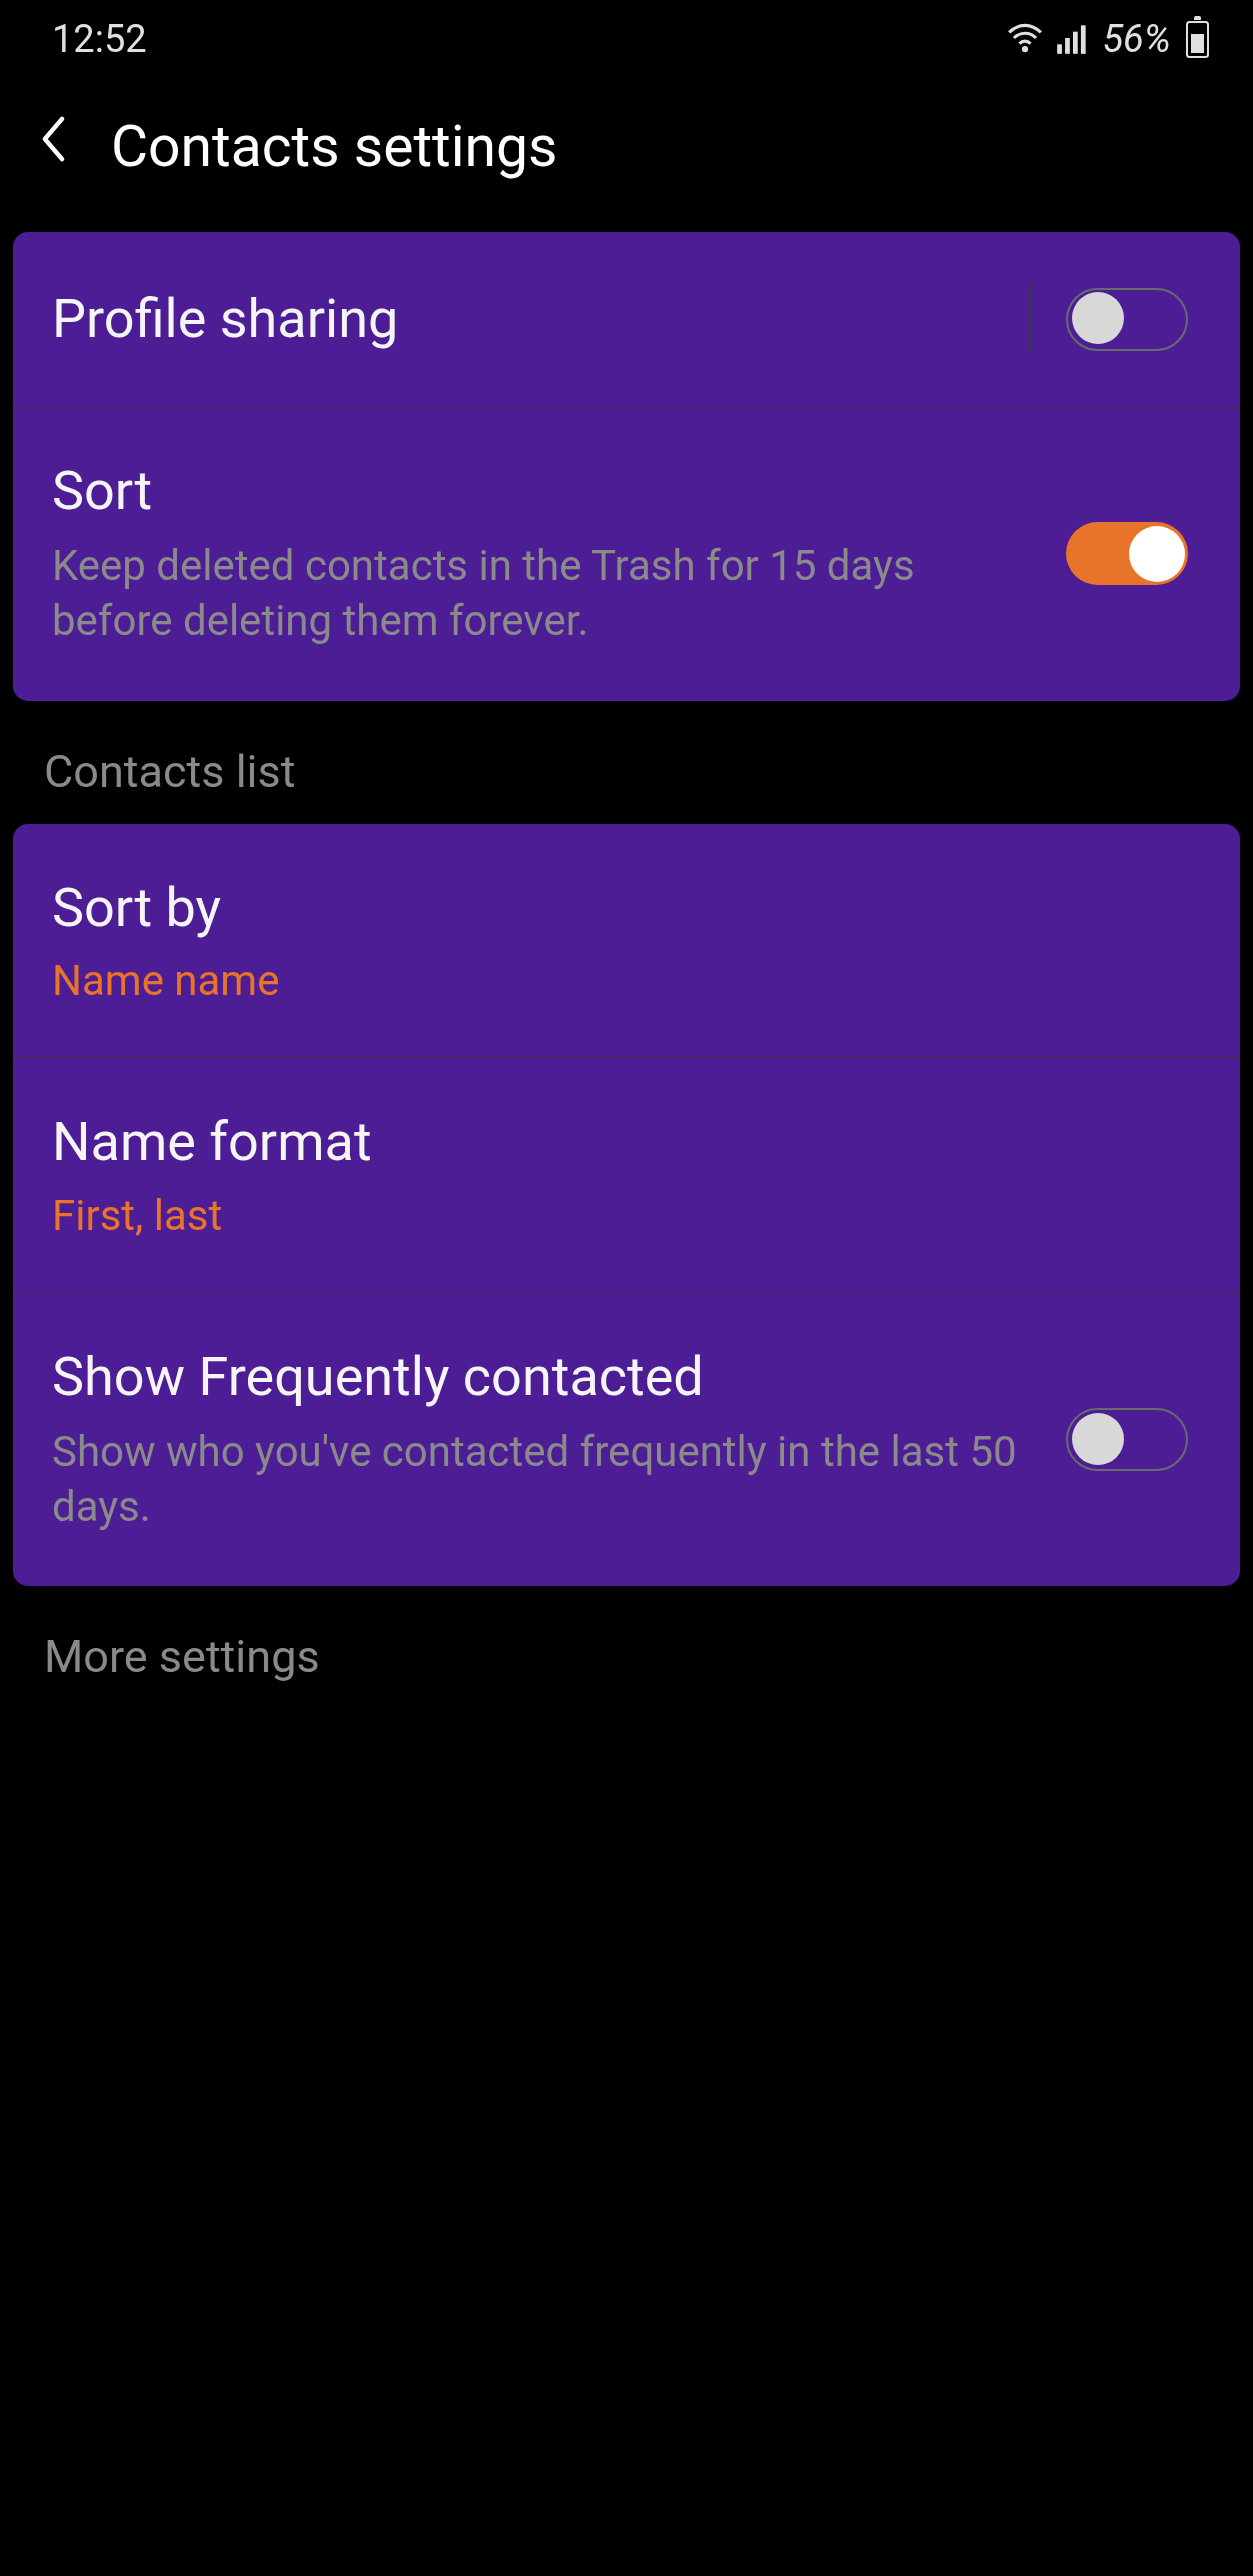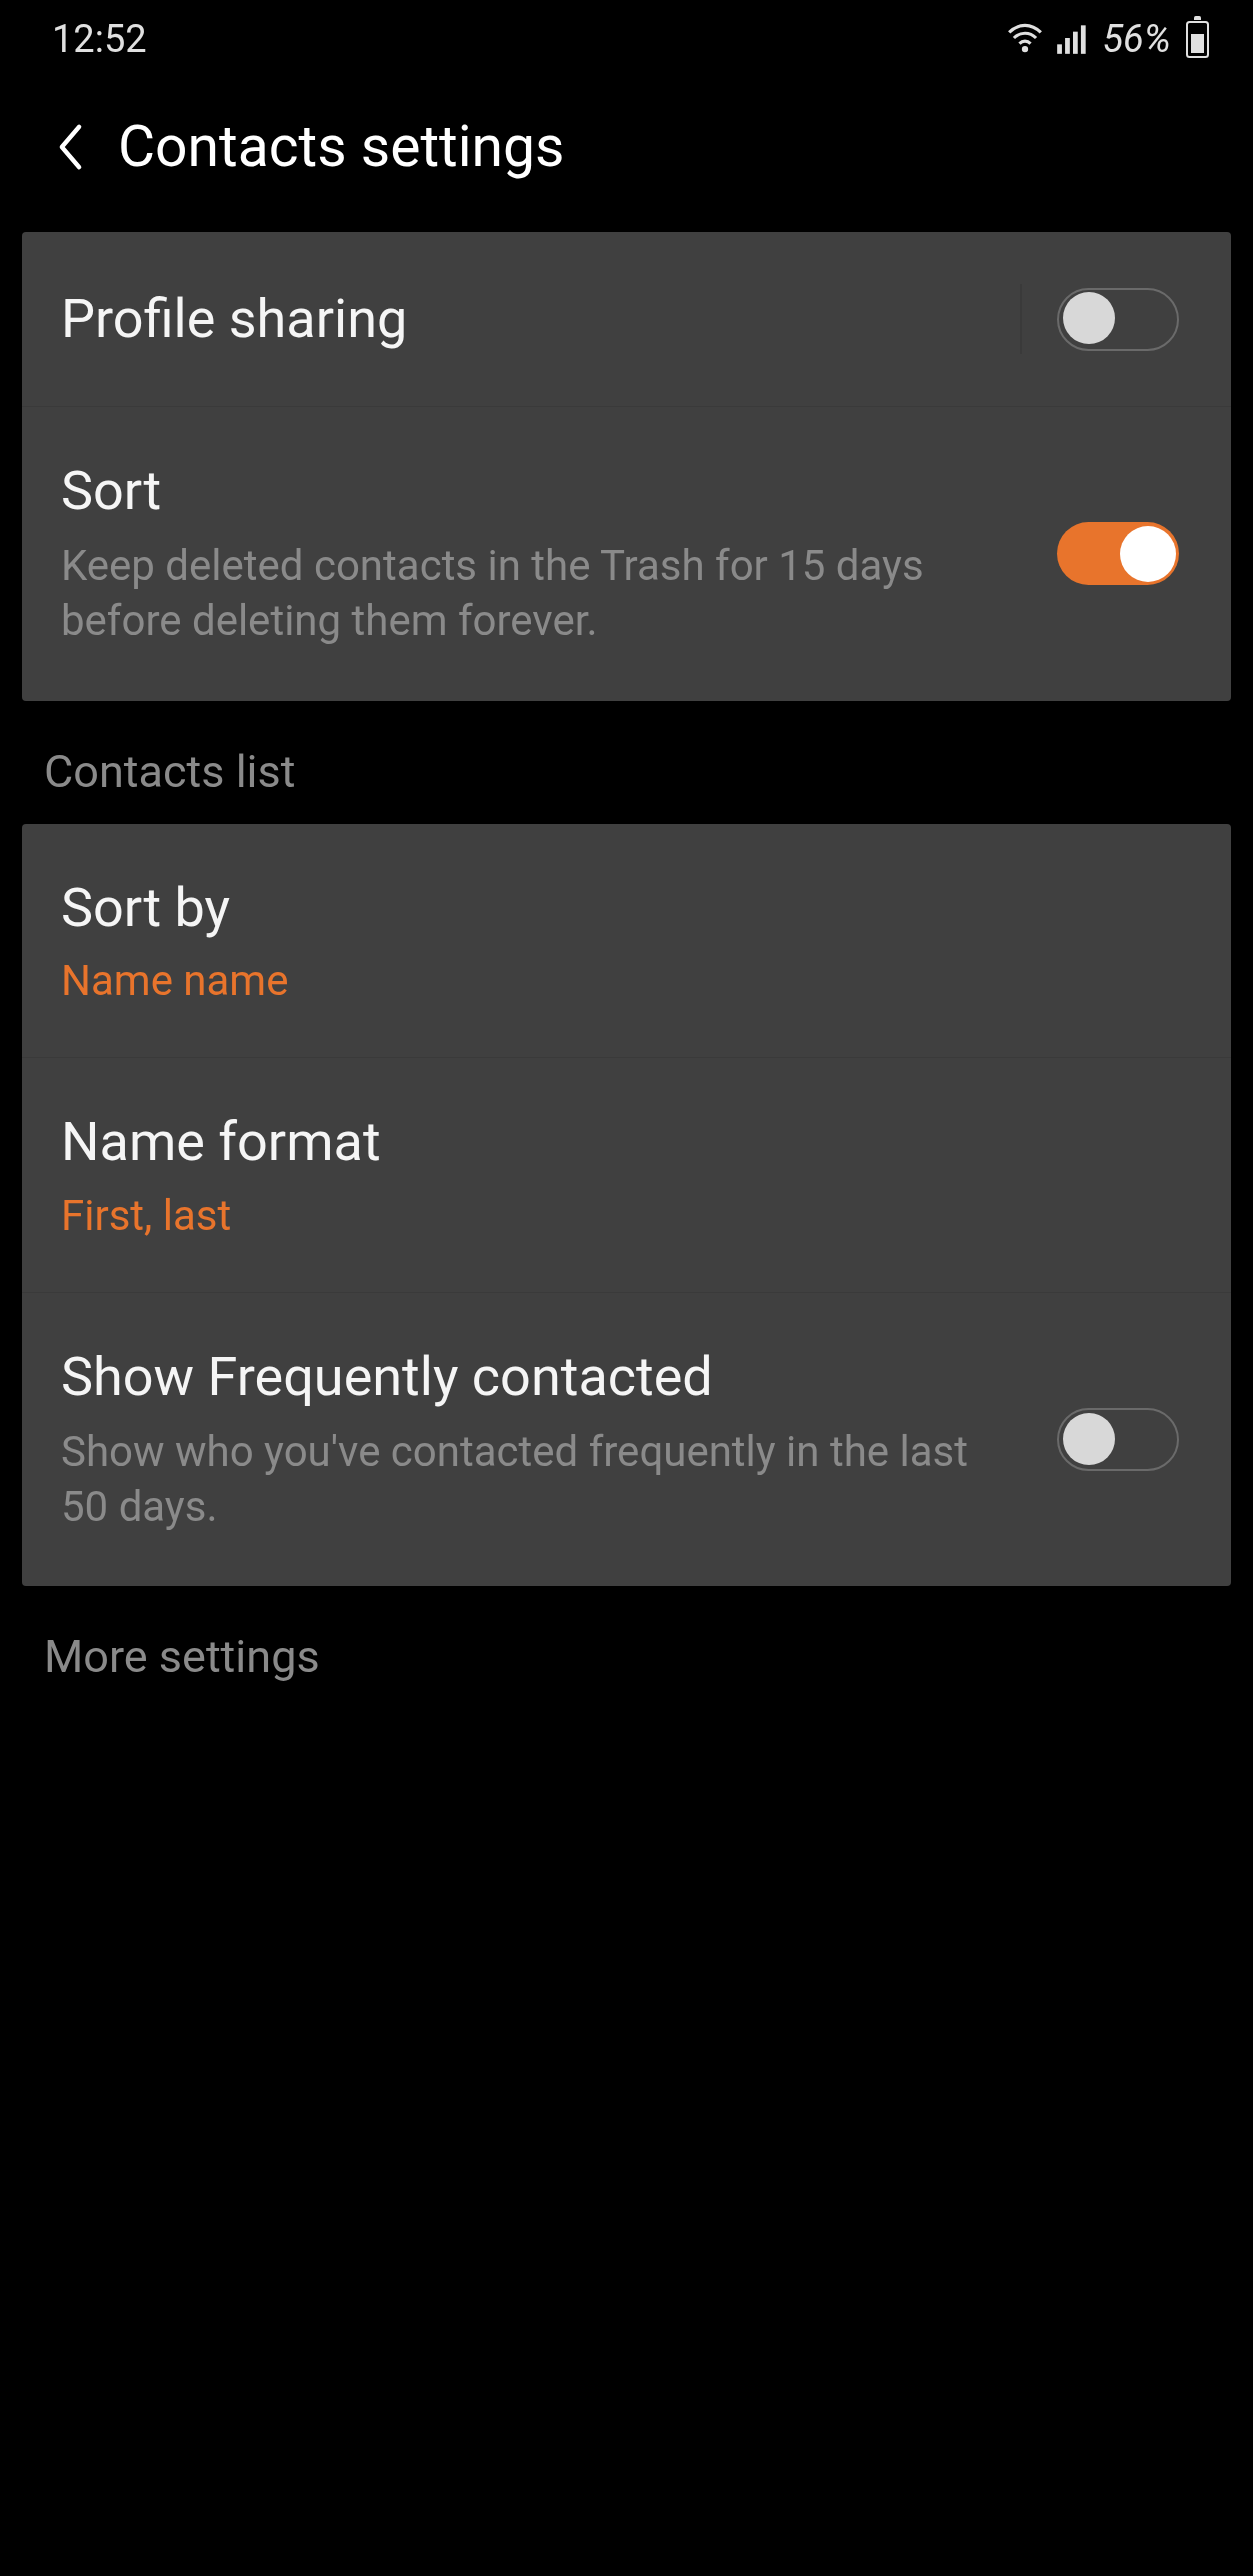--- a/index.html
+++ b/index.html
@@ -73,44 +73,44 @@
       position: absolute;
       bottom: 2.6px;
       left: 2.6px;
       right: 2.6px;
       height: 56%;
       background: #e0e0e0;
     }
 
     .header {
       display: flex;
-      align-items: center;
-      padding: 35px 44px 52px 44px;
-      gap: 22px;
+      align-items: flex-start;
+      padding: 35px 44px 52px 27px;
+      gap: 32px;
     }
 
     .back-btn {
       color: #ffffff;
       display: flex;
       align-items: center;
       justify-content: center;
       width: 52px;
       height: 52px;
     }
 
     .header-title {
       font-size: 57px;
       font-weight: 400;
       color: #ffffff;
     }
 
     .card {
-      background: #404040;
-      border-radius: 4px;
-      margin: 0 22px;
+      background: #4c1d95;
+      border-radius: 15px;
+      margin: 0 13px;
     }
 
     .setting-row {
       display: flex;
       align-items: center;
       justify-content: space-between;
       padding: 52px 52px 52px 39px;
       border-bottom: 0.9px solid #3a3a3a;
     }
 

